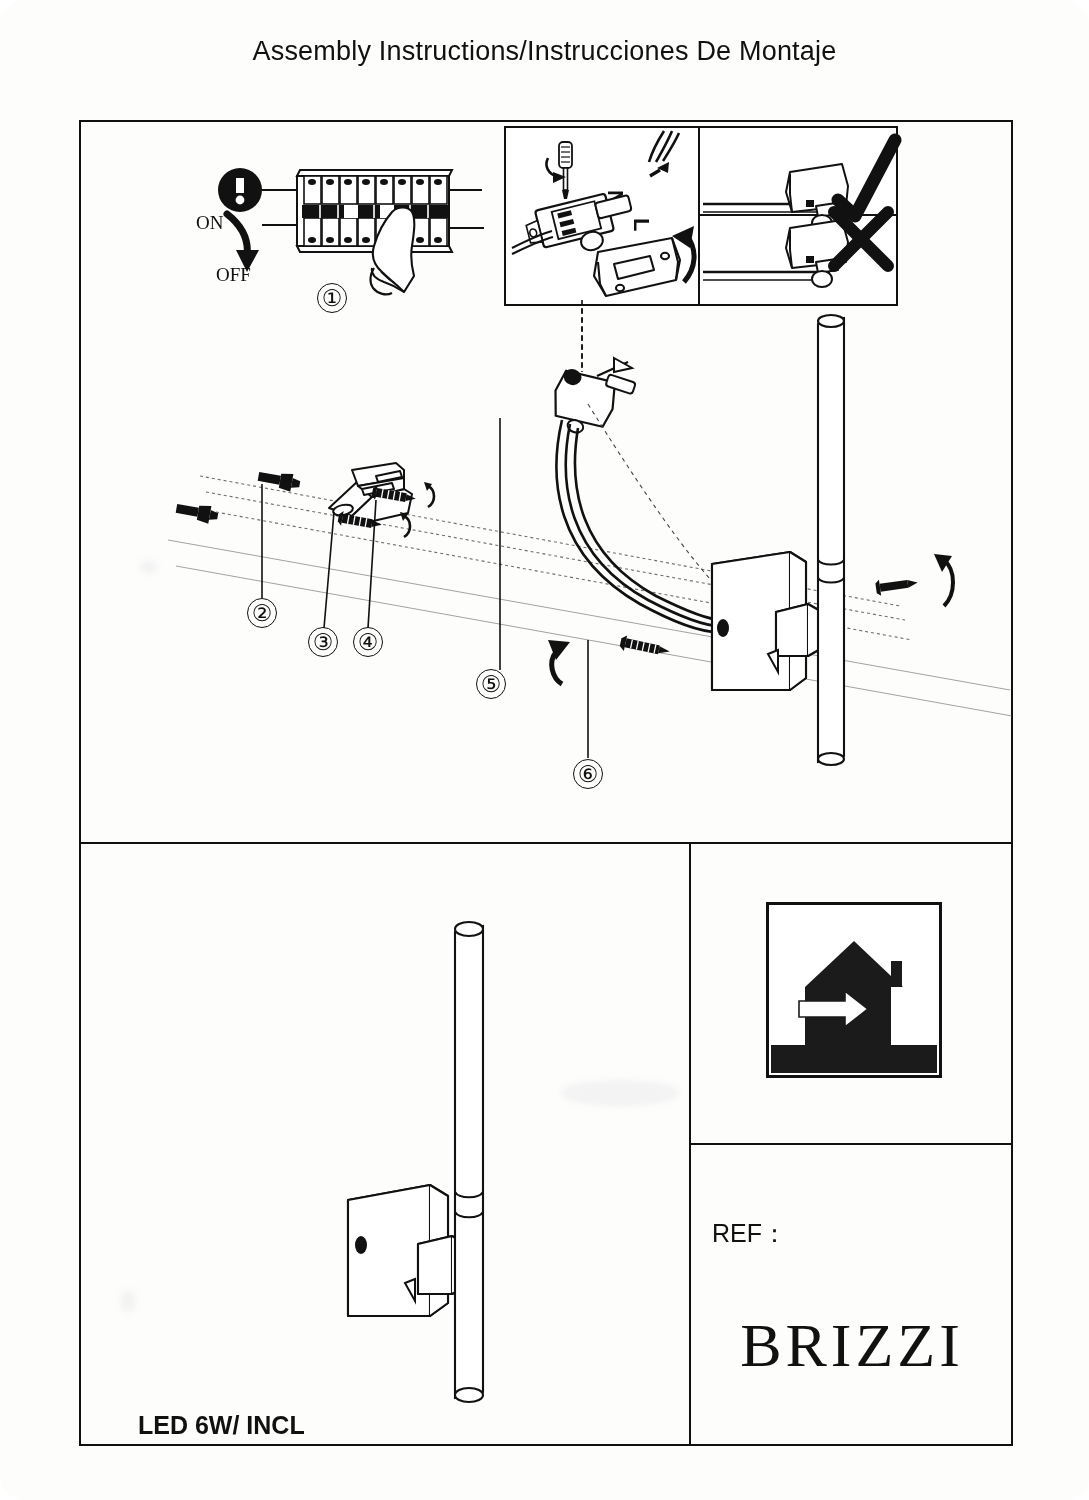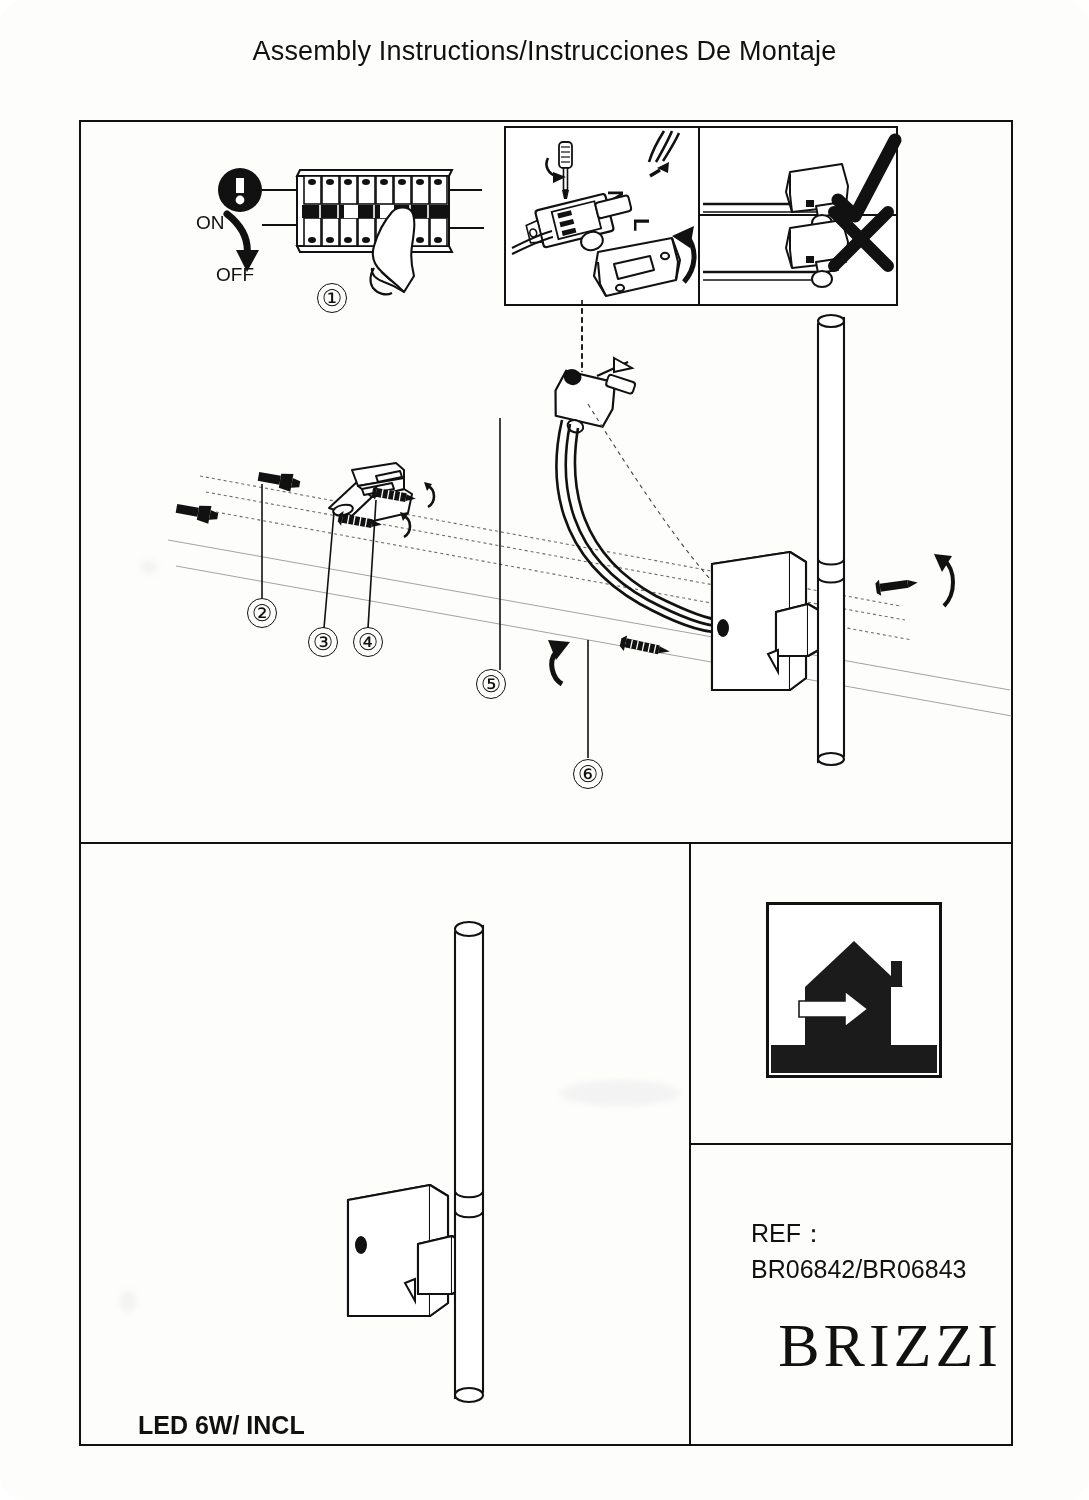--- a/index.html
+++ b/index.html
@@ -108,21 +108,21 @@
     position: absolute;
     left: 0; top: 0;
     width: 1089px; height: 1500px;
     pointer-events: none;
   }
   .layer svg { display:block; }
 
   
   .lbl-on, .lbl-off {
     position: absolute;
-    font-family: Liberation Sans, sans-serif;
+    font-family: Liberation Serif, serif;
     font-size: 19px;
     color: #111;
   }
   .lbl-on { left: 196px; top: 212px; }
   .lbl-off { left: 216px; top: 264px; }
 
   .callout {
     position: absolute;
     font-family: "Liberation Serif", serif;
     font-size: 23px;
@@ -150,28 +150,27 @@
   .spec-block div { white-space: pre; font-weight: bold; }
 
   .ref-block {
     position: absolute;
     left: 712px;
     top: 1215px;
     font-size: 25px;
     line-height: 36px;
     color: #111;
     font-family: "Liberation Sans", sans-serif;
-    margin-left: 39px;
   }
   .brand {
     position: absolute;
     left: 702px;
     top: 1310px;
     width: 300px;
-    text-align: right;
+    text-align: center;
     font-family: "Liberation Serif", serif;
     font-size: 62px;
     letter-spacing: 4px;
     color: #111;
   }
 
   
   .pictogram {
     position: absolute;
     left: 766px;
@@ -602,18 +601,17 @@
 
         <rect x="2" y="140" width="166" height="28" fill="#1b1b1b"></rect>
 
         <path d="M30 96 L76 96 L76 86 L99 104 L76 122 L76 112 L30 112 Z" fill="#ffffff" stroke="#1b1b1b" stroke-width="1.6"></path>
       </g>
     </svg>
   </div>
 
   <div class="ref-block">
     <div>REF：</div>
-    <div>BR06842/BR06843</div>
   </div>
 
   <div class="brand">BRIZZI</div>
 
 </div>
 
 </body></html>

